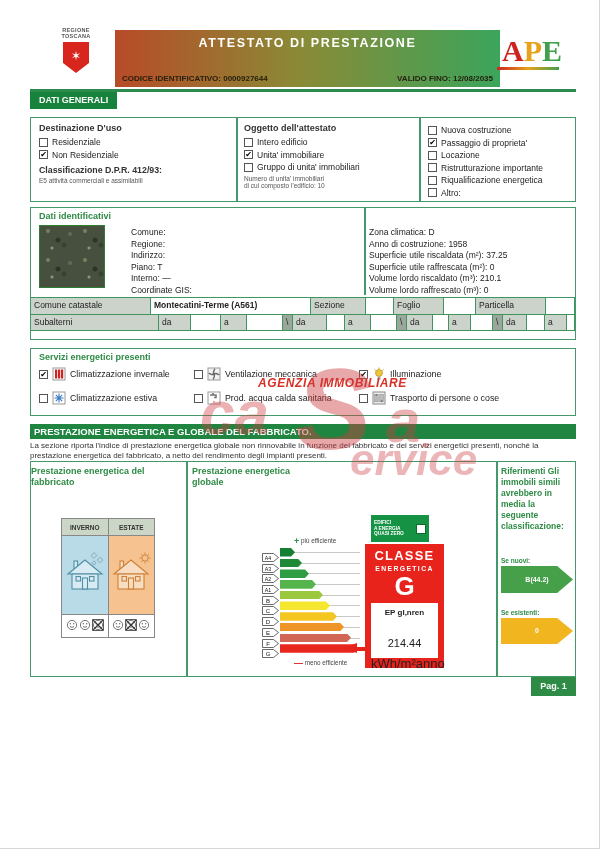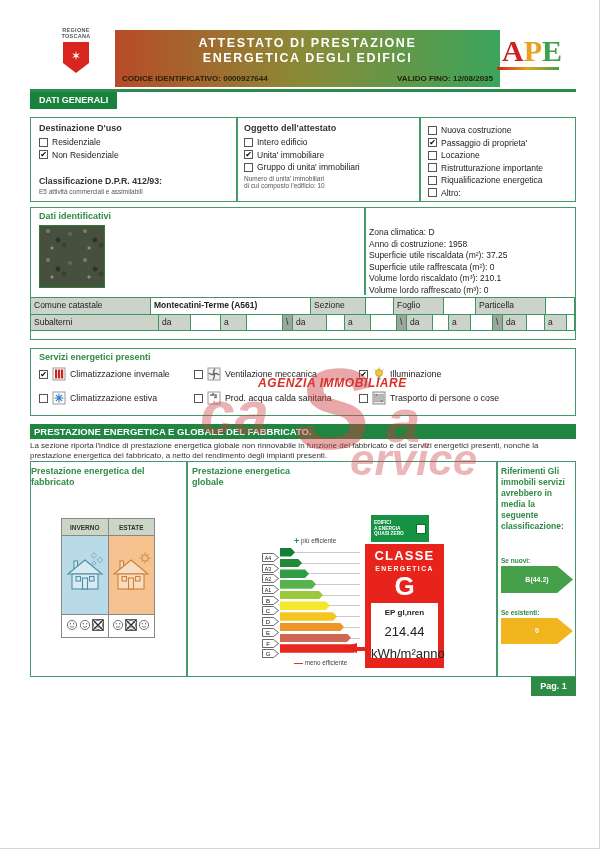--- a/index.html
+++ b/index.html
@@ -27,21 +27,21 @@
   .gbox{border:1.5px solid #44996a;background:#fff}
   .box1{left:30px;top:117px;width:546px;height:85px}
   .vdiv{position:absolute;top:0;bottom:0;width:1.5px;background:#44996a}
   .b1c1{position:absolute;left:8px;top:5px;width:168px}
   .b1c2{position:absolute;left:213px;top:5px;width:168px}
   .b1c3{position:absolute;left:397px;top:7px;width:140px}
   .btitle{font-size:9px;font-weight:bold;color:#333;margin-bottom:4px}
   .cbrow{display:flex;align-items:center;gap:4px;font-size:8.5px;color:#222;margin-bottom:2.6px}
   .cb{width:9px;height:9px;border:1px solid #555;background:#fff;font-size:8px;line-height:8px;text-align:center;color:#000;flex:0 0 9px}
   .smalltxt{font-size:6.5px;color:#555;line-height:7.5px}
-  .classlbl{font-size:8.8px;font-weight:bold;color:#333;margin-top:16px;margin-bottom:2px}
+  .classlbl{font-size:8.8px;font-weight:bold;color:#333;margin-top:5px;margin-bottom:2px}
 
   .box2{left:30px;top:207px;width:546px;height:133px}
   .greentitle{font-size:9px;font-weight:bold;color:#2e8b45}
   .b2title{position:absolute;left:8px;top:3px}
   .sat{position:absolute;left:8px;top:17px;width:66px;height:63px;border:1px solid #2e7d32;background-color:#47503f;
        background-image:radial-gradient(circle at 8px 5px,#717f5d 1.5px,transparent 2.5px),
        radial-gradient(circle at 18px 14px,#2c3328 2px,transparent 3px),
        radial-gradient(circle at 30px 8px,#5d6a4f 1.5px,transparent 2.5px),
        radial-gradient(circle at 12px 22px,#8a927b 1px,transparent 2px),
        radial-gradient(circle at 24px 19px,#39412f 2px,transparent 3px);
@@ -103,21 +103,21 @@
 
   .nzeb{position:absolute;left:340px;top:53px;width:58px;height:27px;background:#169245;display:flex;align-items:center;padding:0 3px;gap:3px}
   .nzeb .ntxt{flex:1;color:#fff;font-size:4.8px;font-weight:bold;line-height:5.6px}
   .nzeb .ncb{width:10px;height:10px;background:#fff;border:1px solid #0c6b30}
   .redpanel{position:absolute;left:334px;top:82px;width:79px;height:124px;background:#e8231c;text-align:center;color:#fff}
   .rp-classe{font-size:13px;font-weight:bold;letter-spacing:1.2px;padding-top:4px}
   .rp-energ{font-size:6.8px;font-weight:bold;letter-spacing:1.4px;margin-top:2px}
   .rp-g{font-size:26px;font-weight:bold;line-height:27px;margin-top:1px}
   .rp-white{width:67px;height:55px;background:#fff;margin:3px auto 0;color:#222}
   .rp-eplabel{font-size:8px;font-weight:bold;padding-top:5px}
-  .rp-epval{font-size:13px;margin-top:7px}
+  .rp-epval{font-size:11px;margin-top:20px}
   .rp-epunit{font-size:13px;margin-top:7px}
   .redarrow{position:absolute;left:312px;top:181px;width:0;height:0;border-top:5.5px solid transparent;border-bottom:5.5px solid transparent;border-right:14px solid #e8231c}
   .redtail{position:absolute;left:325px;top:184.5px;width:10px;height:4px;background:#e8231c}
 
   
   .c3title{position:absolute;left:470px;top:4px;width:70px;font-size:8.5px;font-weight:bold;color:#2e8b45;line-height:11px}
   .reflbl{position:absolute;left:470px;font-size:6.5px;color:#2e8b45;font-weight:bold}
   .refarrow{position:absolute;left:470px;width:72px;color:#fff;font-size:7px;font-weight:bold;text-align:center;clip-path:polygon(0 0,78% 0,100% 50%,78% 100%,0 100%)}
   .ra-green{top:104px;height:27px;line-height:27px;background:#45a049}
   .ra-yellow{top:156px;height:26px;line-height:26px;background:#f0b51f}
@@ -133,21 +133,20 @@
   <div class="abs reg-logo">
     <div class="rl-txt"><span>REGIONE</span><br>
     <span>TOSCANA</span></div>
     <div class="reg-shield">
         <span>✶</span>
       </div>
   </div>
 
   <div class="abs banner">
     <div class="bt">ATTESTATO DI PRESTAZIONE</div>
-    <div class="bt" style="padding-top:0">ENERGETICA DEGLI EDIFICI</div>
     <div class="brow">
       <span>CODICE IDENTIFICATIVO: 0000927644</span>
       <span>VALIDO FINO: 12/08/2035</span>
     </div>
   </div>
 
   <div class="abs ape">
     <span class="ltr l-a">A</span><span class="ltr l-p">P</span><span class="ltr l-e">E</span>
     <div class="ubar"></div>
   </div>
@@ -220,20 +219,28 @@
             <span class="cb"></span>
             <span class="cblabel">Altro:</span>
           </div>
         </div>
     </div>
   </div>
 
   <div class="abs gbox box2">
     <div class="greentitle b2title">Dati identificativi</div>
     <div class="sat"></div>
+    <div class="idlines idl-left">
+        <div>Comune:</div>
+        <div>Regione:</div>
+        <div>Indirizzo:</div>
+        <div>Piano: T</div>
+        <div>Interno: —</div>
+        <div>Coordinate GIS:</div>
+      </div>
     <div class="idlines idl-right">
         <div>Zona climatica: D</div>
         <div>Anno di costruzione: 1958</div>
         <div>Superficie utile riscaldata (m²): 37.25</div>
         <div>Superficie utile raffrescata (m²): 0</div>
         <div>Volume lordo riscaldato (m³): 210.1</div>
         <div>Volume lordo raffrescato (m³): 0</div>
       </div>
     <div class="b2vdiv"></div>
     <div class="cattable">
@@ -544,21 +551,21 @@
       <div class="rp-g">G</div>
       <div class="rp-white">
         <div class="rp-eplabel">EP gl,nren</div>
         <div class="rp-epval">214.44</div>
         <div class="rp-epunit">kWh/m²anno</div>
       </div>
     </div>
     <div class="redarrow"></div>
     <div class="redtail"></div>
 
-    <div class="c3title">Riferimenti Gli immobili servizi avrebbero in media la seguente classificazione:</div>
+    <div class="c3title">Riferimenti Gli immobili simili avrebbero in media la seguente classificazione:</div>
     <div class="reflbl lbl-nuovi">Se nuovi:</div>
     <div class="refarrow ra-green">B(44.2)</div>
     <div class="reflbl lbl-esist">Se esistenti:</div>
     <div class="refarrow ra-yellow">0</div>
   </div>
 
   <div class="abs pag1">Pag. 1</div>
 </div>
 
 </body></html>

